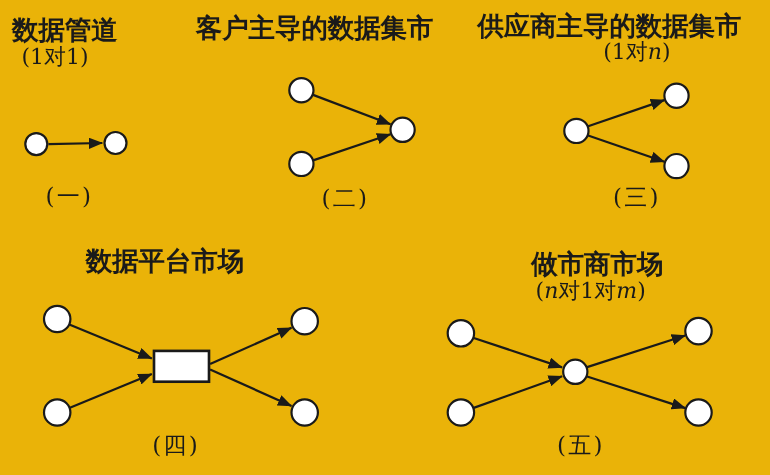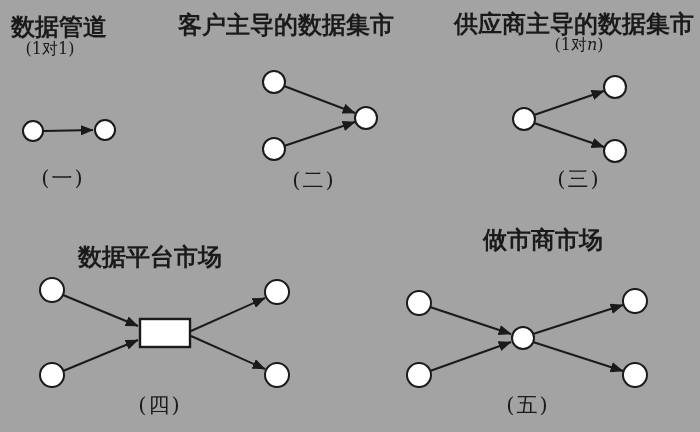--- a/index.html
+++ b/index.html
@@ -1,35 +1,35 @@
 <!DOCTYPE html>
 <html><head>
 <meta charset="utf-8">
 <style>
   html, body { margin: 0; padding: 0; }
   body { background: #fcfcfc; }
   .stage {
     position: relative;
     width: 700px;
     height: 432px;
-    background: #a3a3a3;
+    background: #eab308;
     font-family: "DejaVu Serif", "Liberation Serif", serif;
     color: #1a1a1a;
     overflow: hidden;
   }
   .stage svg { position: absolute; left: 0; top: 0; }
   .txt {
     position: absolute;
     transform: translateX(-50%);
     white-space: nowrap;
     line-height: 1.05;
     color: #1a1a1a;
   }
   .title   { font-size: 24px; font-weight: 700; }
-  .subtitle{ font-size: 16px; font-weight: 400; }
+  .subtitle{ font-size: 20px; font-weight: 400; }
   .subtitle em { font-style: italic; }
   .caption { font-size: 21px; font-weight: 400; letter-spacing: 2px; }
   .shape   { fill: #ffffff; stroke: #1a1a1a; stroke-width: 2; }
   .edge    { stroke: #1a1a1a; stroke-width: 2; fill: none; }
   .hub     { fill: #ffffff; stroke: #1a1a1a; stroke-width: 2.4; }
 </style>
 </head>
 <body>
 
 <div class="stage">
@@ -85,26 +85,27 @@
       <circle class="shape" cx="523" cy="338" r="11"></circle>
       <circle class="shape" cx="635" cy="301" r="12"></circle>
       <circle class="shape" cx="635" cy="375" r="12"></circle>
     </g>
   </svg>
 
   <div class="txt title" style="left:59px;  top:14px;">数据管道</div>
   <div class="txt subtitle" style="left:50px;  top:41px;"><span>(1对1)</span></div>
   <div class="txt caption" style="left:63px;  top:167px;">(一)</div>
 
-  <div class="txt title" style="left:286px; top:13px;font-family:Liberation Serif, serif;">客户主导的数据集市</div>
+  <div class="txt title" style="left:286px; top:13px;">客户主导的数据集市</div>
   <div class="txt caption" style="left:314px; top:169px;">(二)</div>
 
-  <div class="txt title" style="left:574px; top:11px;">供应商主导的数据集市</div>
+  <div class="txt title" style="left:554px; top:11px;">供应商主导的数据集市</div>
   <div class="txt subtitle" style="left:579px; top:37px;"><span>(1对</span><em>n</em><span>)</span></div>
   <div class="txt caption" style="left:579px; top:168px;">(三)</div>
 
-  <div class="txt title" style="left:150px; top:224px;margin-top:20px;">数据平台市场</div>
+  <div class="txt title" style="left:150px; top:224px;">数据平台市场</div>
   <div class="txt caption" style="left:160px; top:394px;">(四)</div>
 
   <div class="txt title" style="left:543px; top:227px;">做市商市场</div>
+  <div class="txt subtitle" style="left:537px; top:254px;"><span>(</span><em>n</em><span>对1对</span><em>m</em><span>)</span></div>
   <div class="txt caption" style="left:528px; top:394px;">(五)</div>
 
 </div>
 
 </body></html>

